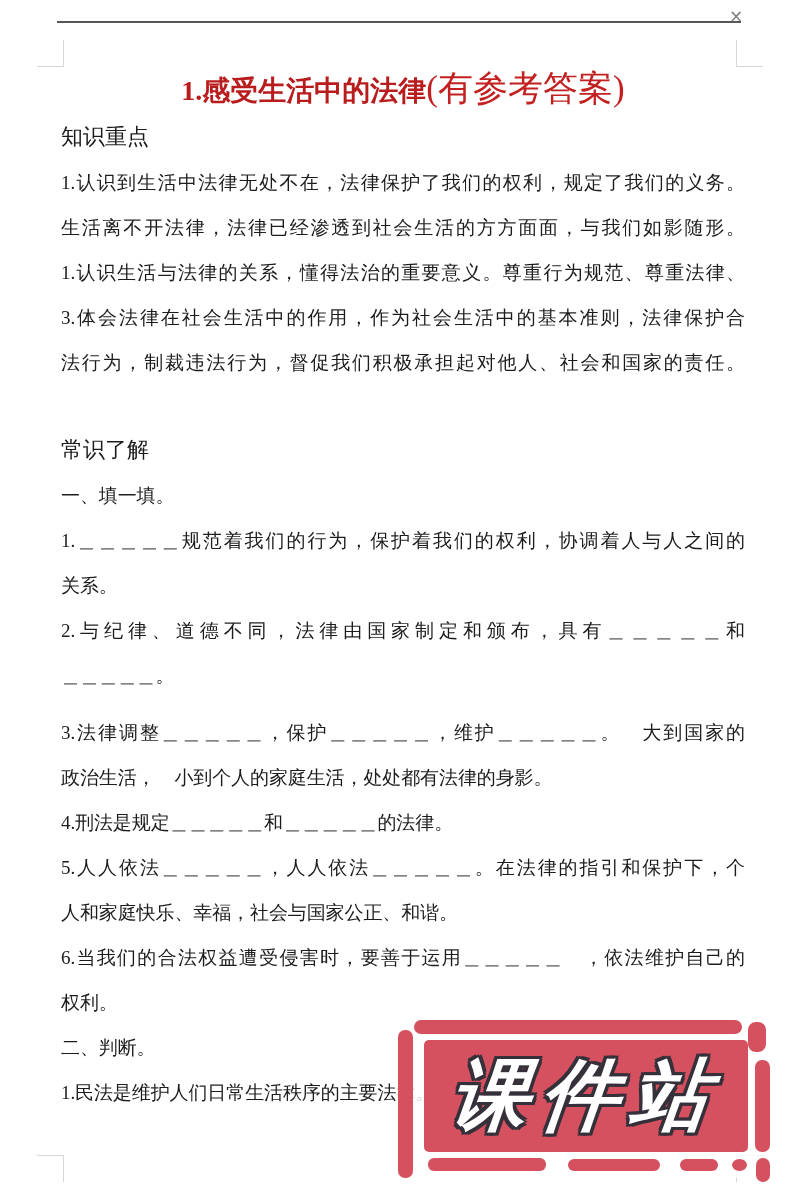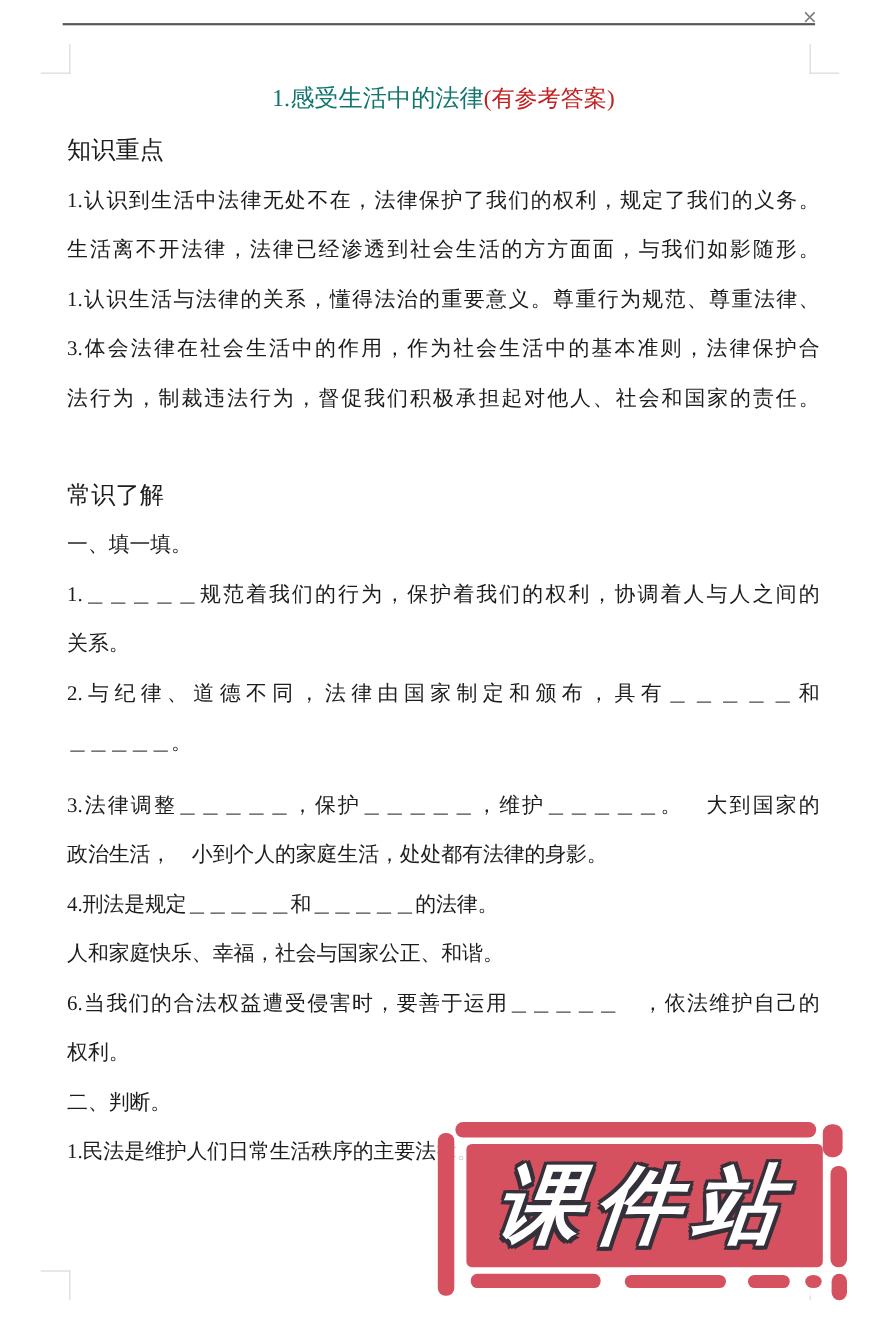--- a/index.html
+++ b/index.html
@@ -23,22 +23,22 @@
   }
   
   .mark{position:absolute;width:26px;height:26px;}
   .mark-tl{left:37px;top:40px;border-right:1px solid #d6d6d6;border-bottom:1px solid #d6d6d6;}
   .mark-tr{left:736px;top:40px;border-left:1px solid #d6d6d6;border-bottom:1px solid #d6d6d6;}
   .mark-bl{left:37px;top:1155px;border-right:1px solid #d6d6d6;border-top:1px solid #d6d6d6;}
   .mark-br{left:736px;top:1155px;border-left:1px solid #d6d6d6;border-top:1px solid #d6d6d6;}
 
   .content{position:absolute;left:61px;top:64px;width:684px;z-index:1;}
   .title-line{height:50px;line-height:50px;text-align:center;white-space:nowrap;}
-  .title-main{font-size:22px;color:#0f766e;}
-  .title-answer{font-size:21px;color:#c32121;}
+  .title-main{font-size:28px;color:#b91c1c;font-weight:bold;}
+  .title-answer{font-size:35px;color:#c32121;}
   .hd{height:46px;line-height:46px;font-weight:normal;font-size:22px;}
   .ln{height:45px;line-height:45px;font-size:19px;letter-spacing:-0.1px;}
   .fill{text-align:justify;text-align-last:justify;text-justify:inter-character;}
   .gap{height:42px;}
   .mt12{margin-top:12px;}
 
   
   .stamp{
     position:absolute;left:396px;top:1012px;width:382px;height:166px;
     background:rgba(255,255,255,0.78);
@@ -102,20 +102,21 @@
     <div class="hd">常识了解</div>
 
     <div class="ln">一、填一填。</div>
     <div class="ln fill">1.＿＿＿＿＿规范着我们的行为，保护着我们的权利，协调着人与人之间的</div>
     <div class="ln">关系。</div>
     <div class="ln fill">2.与纪律、道德不同，法律由国家制定和颁布，具有＿＿＿＿＿和</div>
     <div class="ln">＿＿＿＿＿。</div>
     <div class="ln fill mt12">3.法律调整＿＿＿＿＿，保护＿＿＿＿＿，维护＿＿＿＿＿。　大到国家的</div>
     <div class="ln">政治生活，　小到个人的家庭生活，处处都有法律的身影。</div>
     <div class="ln">4.刑法是规定＿＿＿＿＿和＿＿＿＿＿的法律。</div>
+    <div class="ln fill">5.人人依法＿＿＿＿＿，人人依法＿＿＿＿＿。在法律的指引和保护下，个</div>
     <div class="ln">人和家庭快乐、幸福，社会与国家公正、和谐。</div>
     <div class="ln fill">6.当我们的合法权益遭受侵害时，要善于运用＿＿＿＿＿　，依法维护自己的</div>
     <div class="ln">权利。</div>
     <div class="ln">二、判断。</div>
     <div class="ln">1.民法是维护人们日常生活秩序的主要法律。　（　　　）</div>
 
   </div>
 
   <div class="stamp">
     <div class="piece stroke-top"></div>

